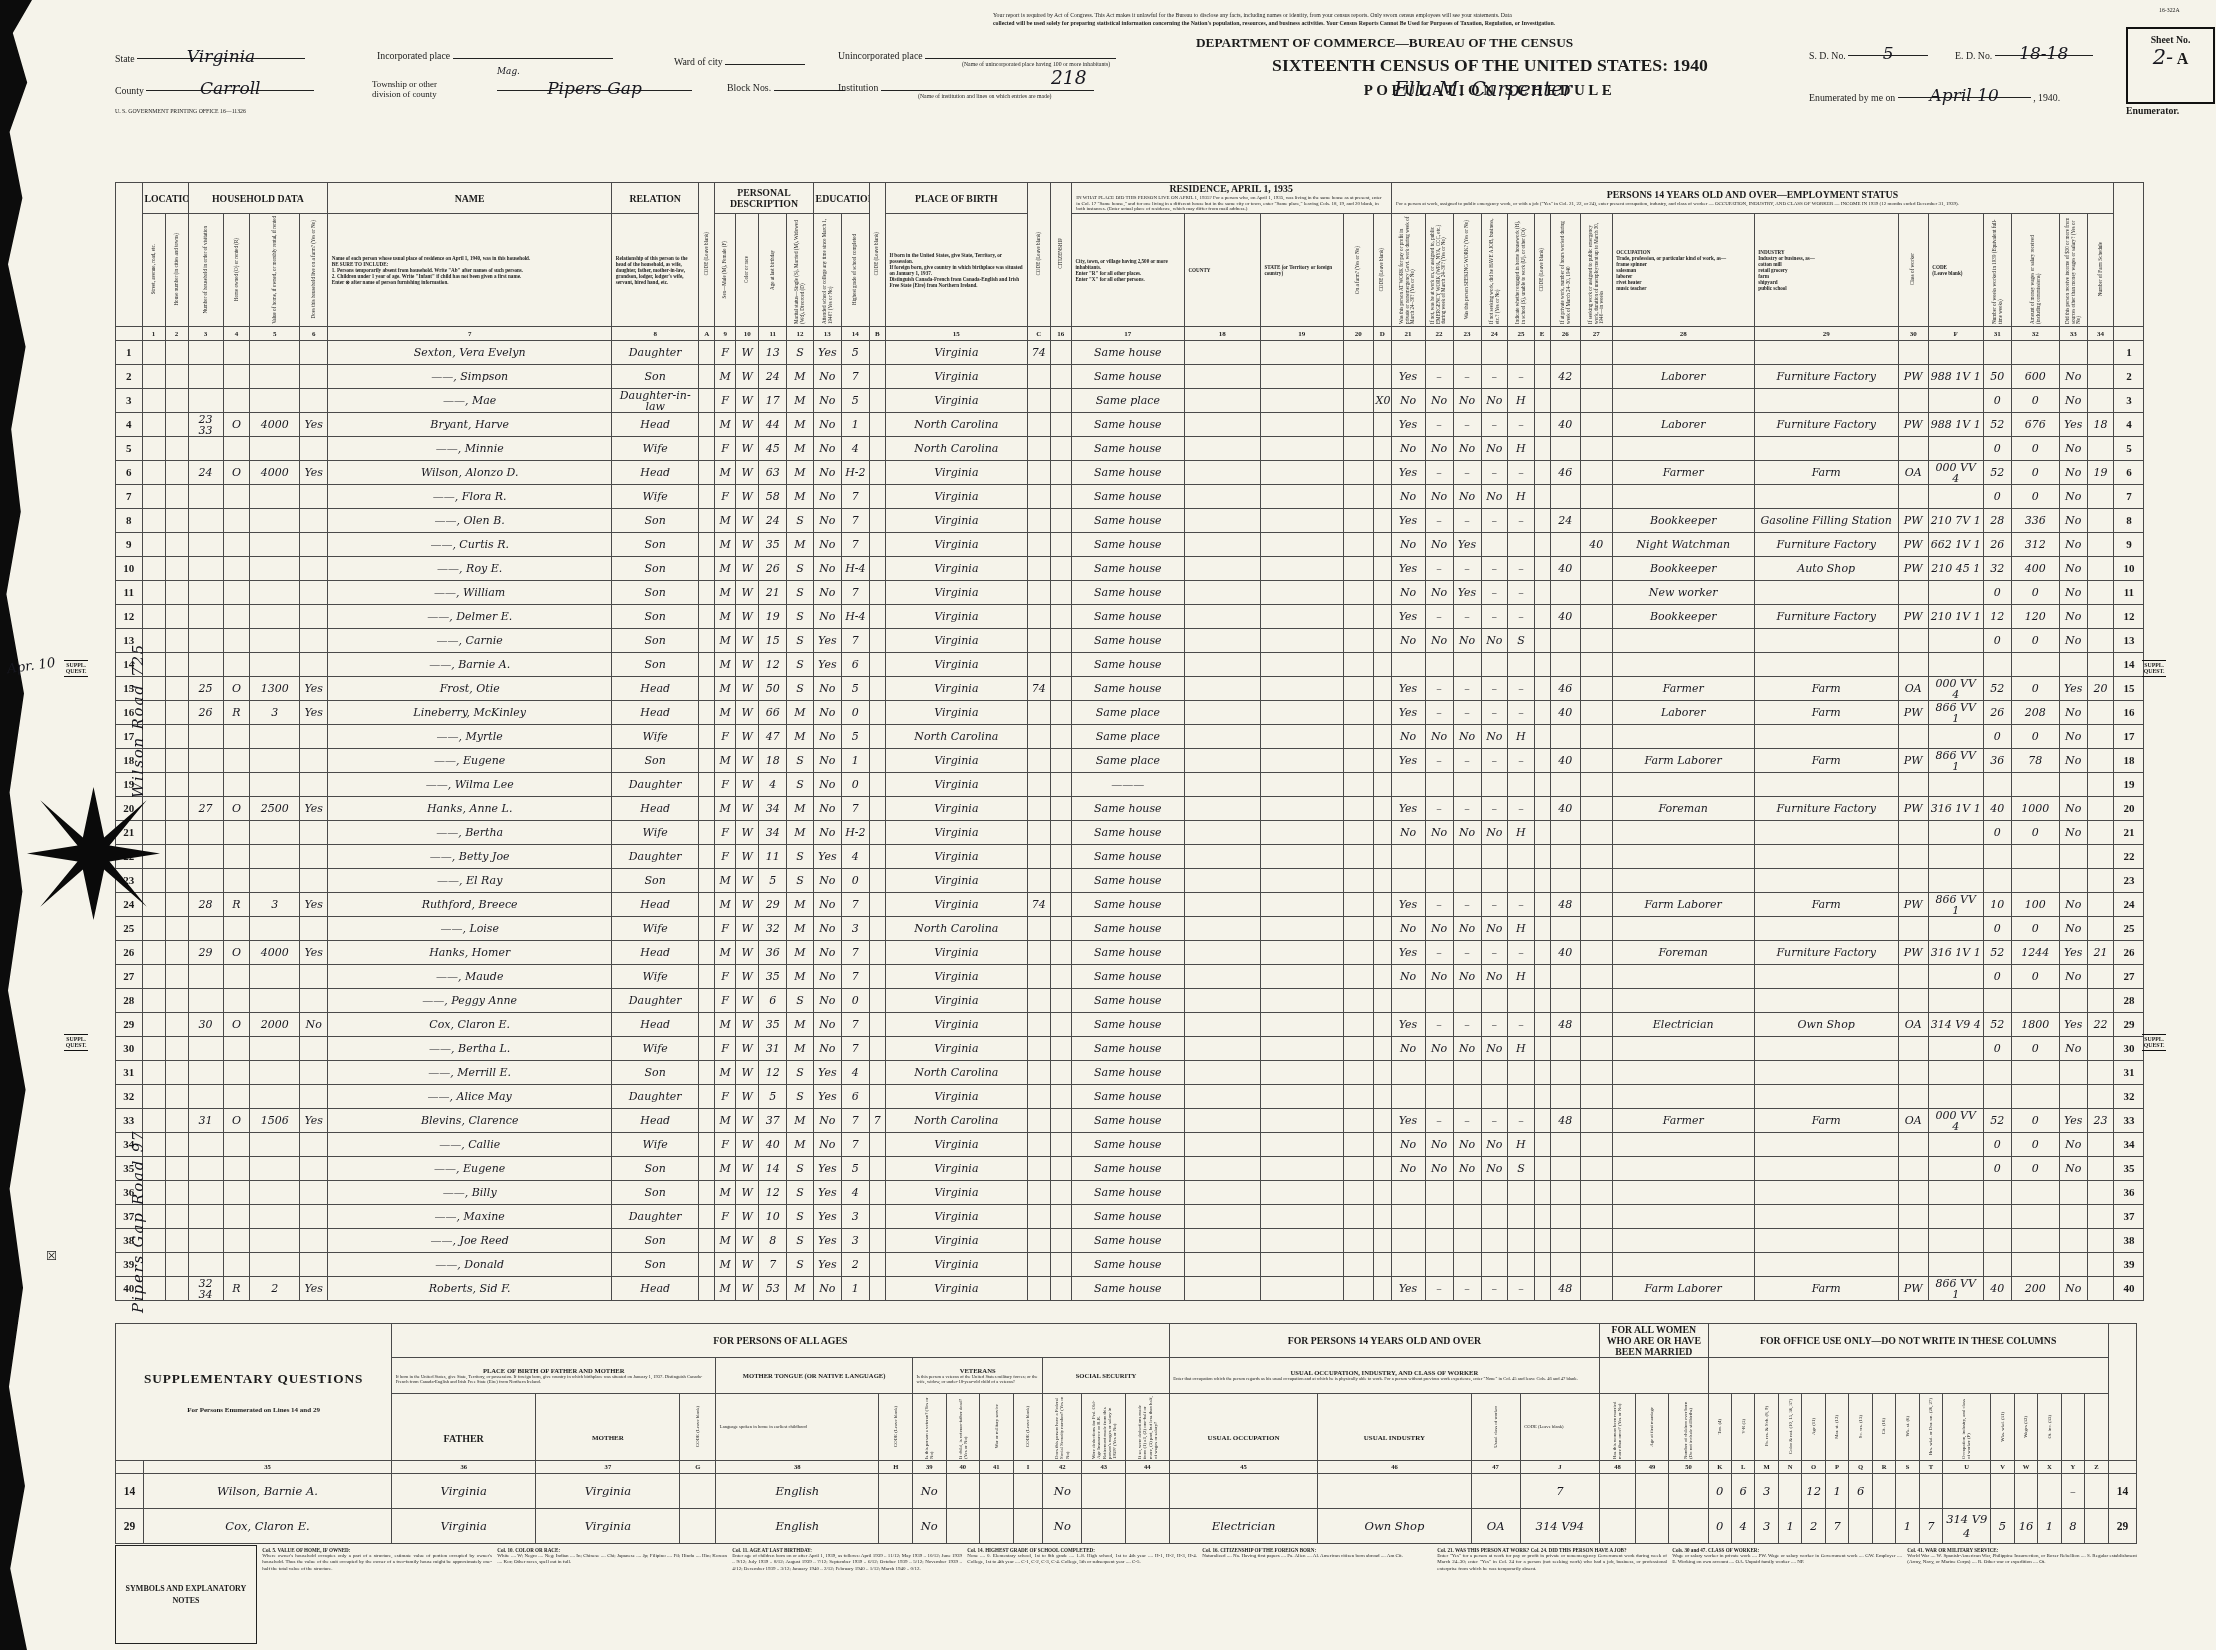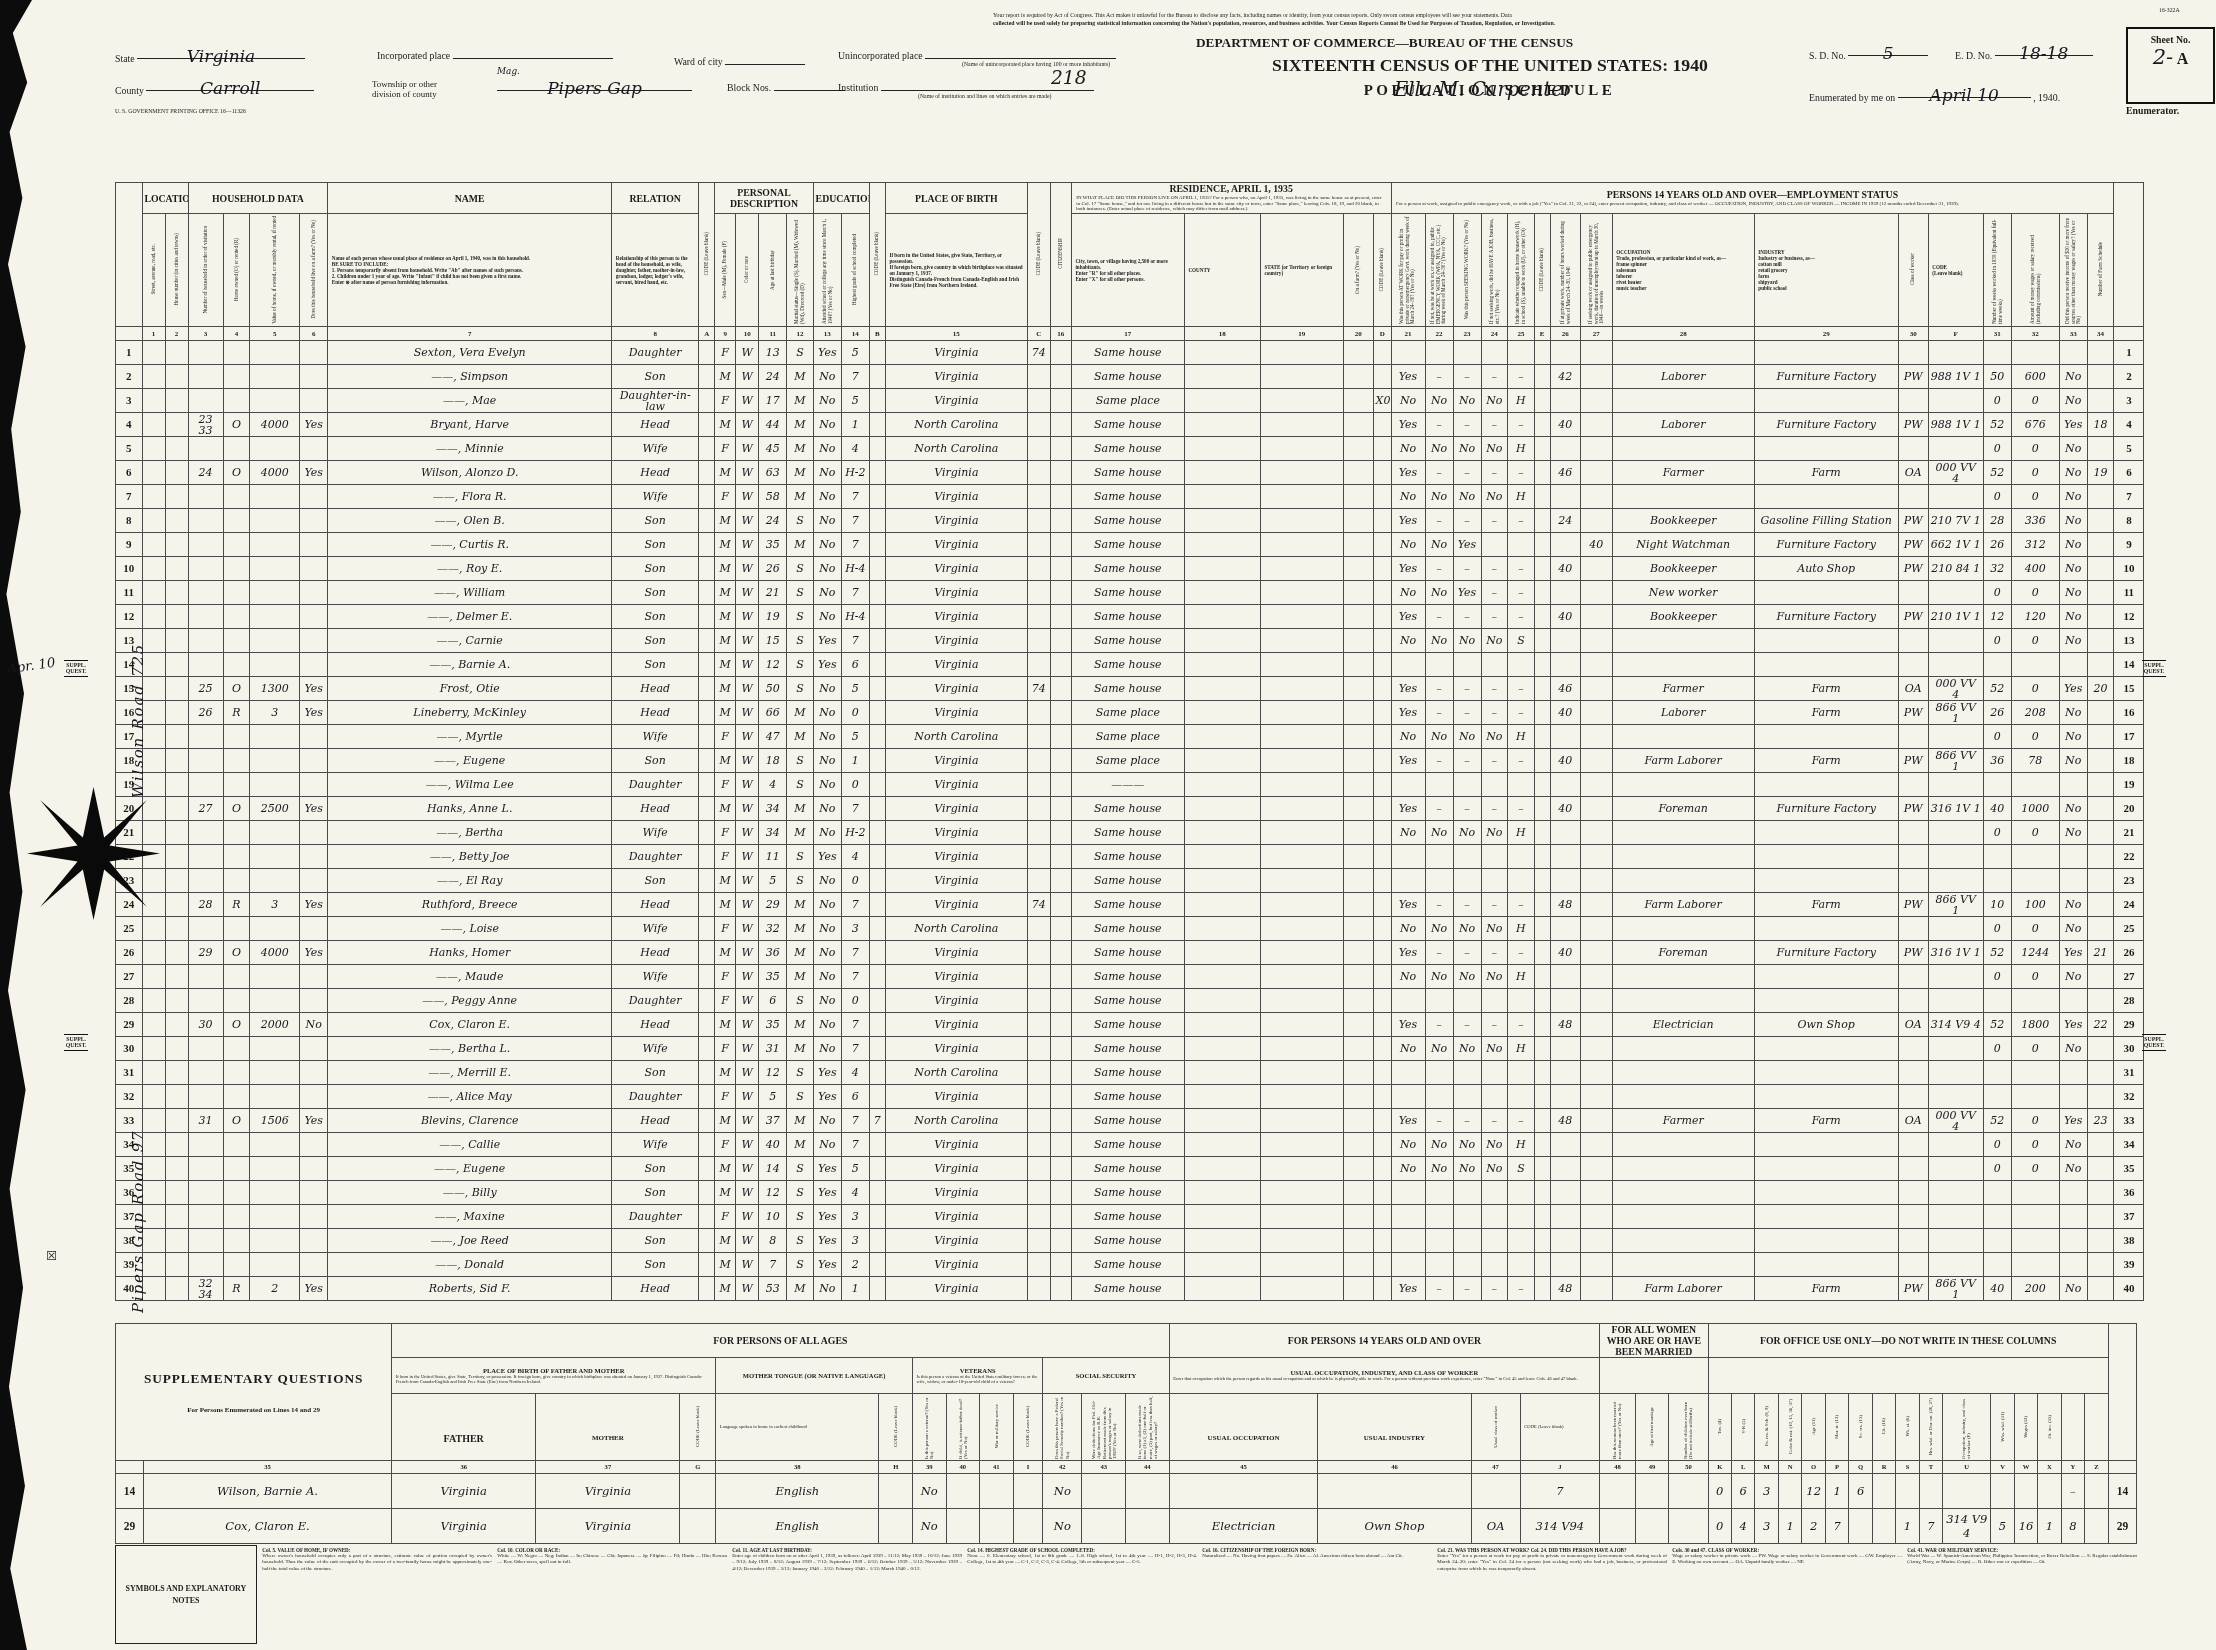--- a/index.html
+++ b/index.html
@@ -776,21 +776,21 @@
           <td class="hw">–</td>
           <td class="hw">–</td>
           <td class="hw">–</td>
           <td class="hw">–</td>
           <td class=" hb"></td>
           <td class="hw">40</td>
           <td class=" hb"></td>
           <td class="hw al">Bookkeeper</td>
           <td class="hw al">Auto Shop</td>
           <td class="hw">PW</td>
-          <td class="hw hb">210 84 1</td>
+          <td class="hw hb">210 45 1</td>
           <td class="hw">32</td>
           <td class="hw">400</td>
           <td class="hw hb">No</td>
           <td class=" hb"></td>
           <td class="lnc">10</td>
         </tr>
         <tr>
           <td class="lnc hb">11</td>
           <td class=""></td>
           <td class=""></td>

